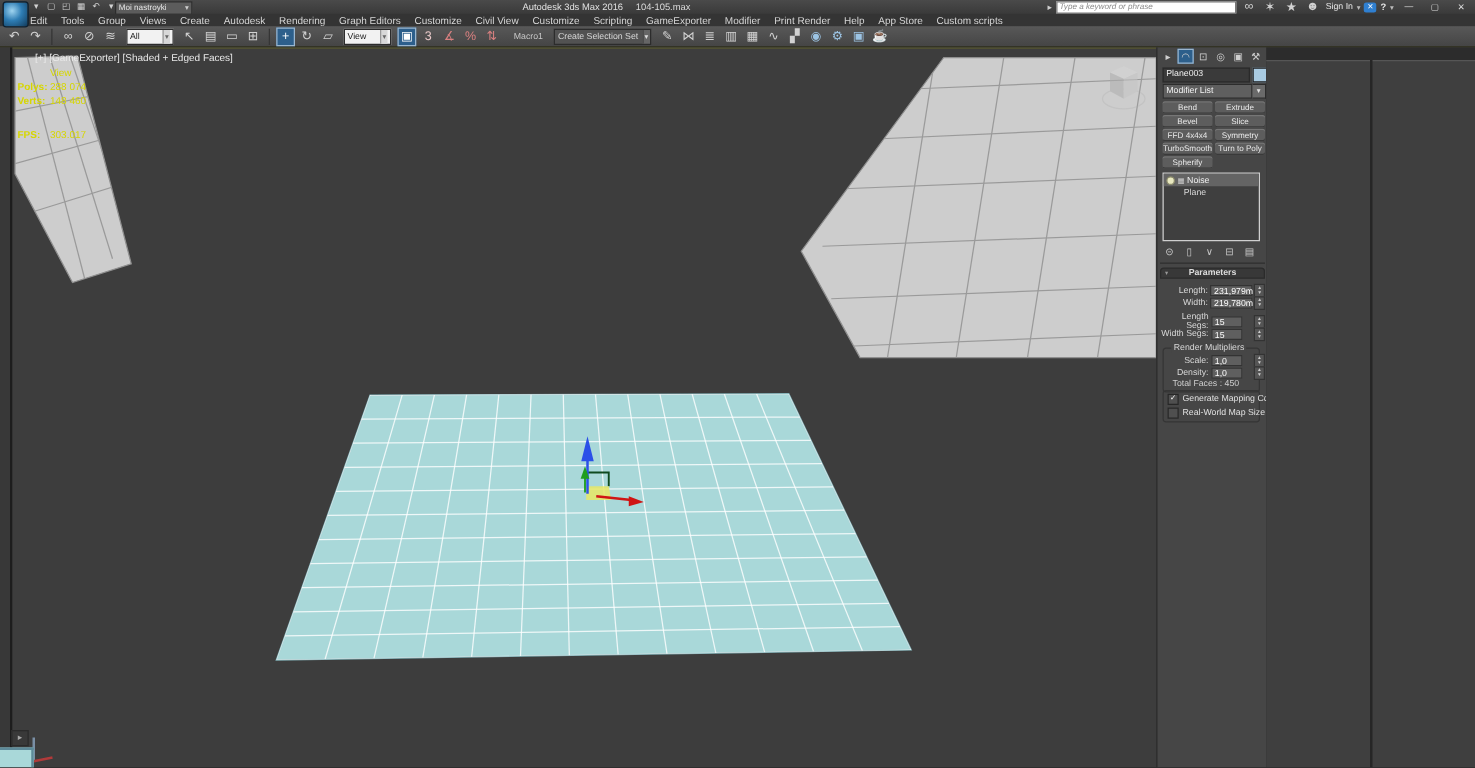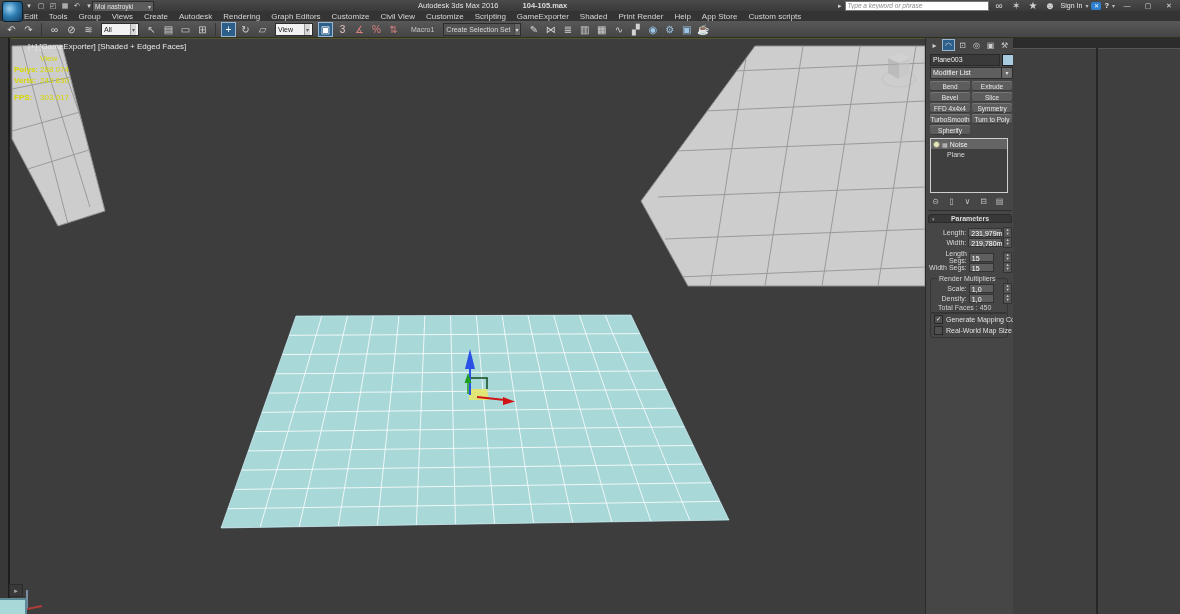--- a/index.html
+++ b/index.html
@@ -12,21 +12,21 @@
   #logo{position:absolute;left:2px;top:1px;width:19px;height:19px;border-radius:3px;
     background:radial-gradient(circle at 35% 35%,#9fd4f0 0%,#2e7db4 45%,#123a5a 100%);
     border:1px solid #0d2030;z-index:30;}
   .qat{position:absolute;left:24px;top:1px;display:flex;gap:2px;align-items:center;}
   .qat .icon{width:10px;height:9px;font-size:7px;line-height:9px;}
   .ws{position:absolute;left:92px;top:1px;width:56px;height:9px;background:#5c5c5c;
     border:1px solid #2c2c2c;color:#e6e6e6;font-size:6.5px;line-height:8px;
     padding:0 2px;display:flex;justify-content:space-between;align-items:center;}
   .ws .car{font-size:6px;color:#cfcfcf;}
   .titletext{position:absolute;left:418px;top:1px;color:#e2e2e2;font-size:7.5px;white-space:nowrap;}
-  .titletext .file{margin-left:22px;color:#dcdcdc;font-weight:bold;}
+  .titletext .file{margin-left:8px;color:#dcdcdc;}
   .infocenter{position:absolute;right:2px;top:0;height:11px;display:flex;align-items:center;gap:3px;}
   .search{width:138px;height:8px;font-size:6.5px;font-style:italic;border:1px solid #777;
     background:#fff;color:#333;padding:0 2px;font-family:"Liberation Sans",sans-serif;}
   .search::placeholder{color:#8a8a8a;}
   .exp{color:#cfcfcf;font-size:7px;}
   .signin{color:#e8e8e8;font-size:7px;}
   .xbadge{width:10px;height:8px;background:#2f7fd0;color:#fff;font-size:6px;line-height:8px;
     text-align:center;border-radius:2px;}
   .helpq{color:#e8e8e8;font-size:7.5px;font-weight:bold;}
   .car{color:#bbb;font-size:6px;}
@@ -65,21 +65,21 @@
   .meshlines line{stroke:#9a9a9a;stroke-width:1;}
   .cyanpoly{fill:var(--plane-fill);stroke:#84b4ba;stroke-width:1;}
   .cyanlines line{stroke:rgba(255,255,255,0.8);stroke-width:1;}
   .gz{stroke:var(--gizmo-z);}  .gzf{fill:var(--gizmo-z);}
   .gy{stroke:var(--gizmo-y);}  .gyf{fill:var(--gizmo-y);}
   .gx{stroke:var(--gizmo-x);}  .gxf{fill:var(--gizmo-x);}
   .vplabel{position:absolute;left:18px;top:3px;color:#e8e8e8;font-size:8px;}
   .stats{position:absolute;left:4px;top:14px;color:var(--stats-text);font-size:8px;line-height:11px;}
   .srow .slabel{display:inline-block;width:26px;font-weight:bold;}
   .srow.head{padding-left:26px;}
-  .srow.fps{margin-top:6px;}
+  .srow.fps{margin-top:16px;}
   
   #cpanel{position:absolute;left:925px;top:38px;width:88px;height:576px;background:#464646;
     border-left:1px solid #2a2a2a;box-sizing:border-box;}
   .cptabs{position:absolute;left:2px;top:1px;display:flex;gap:1px;}
   .cptabs .icon{width:13px;height:12px;font-size:8px;color:#cfcfcf;}
   .namerow{position:absolute;left:4px;top:16px;display:flex;gap:2px;align-items:center;}
   .namefield{width:64px;height:10px;background:#3a3a3a;border:1px solid #2a2a2a;color:#f0f0f0;
     font-size:7px;line-height:10px;padding:0 2px;}
   .swatch{width:10px;height:10px;background:var(--object-color-swatch);border:1px solid #1f1f1f;}
   .modlist{position:absolute;left:4px;top:29px;display:flex;}
@@ -180,21 +180,21 @@
       <span class="mitem">Views</span>
       <span class="mitem">Create</span>
       <span class="mitem">Autodesk</span>
       <span class="mitem">Rendering</span>
       <span class="mitem">Graph Editors</span>
       <span class="mitem">Customize</span>
       <span class="mitem">Civil View</span>
       <span class="mitem">Customize</span>
       <span class="mitem">Scripting</span>
       <span class="mitem">GameExporter</span>
-      <span class="mitem">Shaded</span>
+      <span class="mitem">Modifier</span>
       <span class="mitem">Print Render</span>
       <span class="mitem">Help</span>
       <span class="mitem">App Store</span>
       <span class="mitem">Custom scripts</span>
     </div>
 
   <div id="toolbar">
     <span class="icgroup">
         <span class="icon">↶</span>
         <span class="icon">↷</span>
@@ -339,21 +339,21 @@
       <g>
         <line x1="17" y1="570" x2="17" y2="551" stroke="#7a8fa6" stroke-width="2"></line>
         <line x1="17" y1="570" x2="32" y2="567" stroke="#b03a3a" stroke-width="2"></line>
         <line x1="17" y1="570" x2="10" y2="561" stroke="#3f8f3f" stroke-width="1.5"></line>
       </g>
     </svg>
     <div class="vplabel">[+] [GameExporter] [Shaded + Edged Faces]</div>
     <div class="stats">
       <div class="srow head"><span>View</span></div>
       <div class="srow"><span class="slabel">Polys:</span><span>288 074</span></div>
-      <div class="srow"><span class="slabel">Verts:</span><span>243 830</span></div>
+      <div class="srow"><span class="slabel">Verts:</span><span>148 460</span></div>
       <div class="srow fps"><span class="slabel">FPS:</span><span>303.017</span></div>
     </div>
   </div>
 
   <div id="cpanel">
     <div class="cptabs">
         <span class="icon">▸</span>
         <span class="icon active">◠</span>
         <span class="icon">⊡</span>
         <span class="icon">◎</span>

